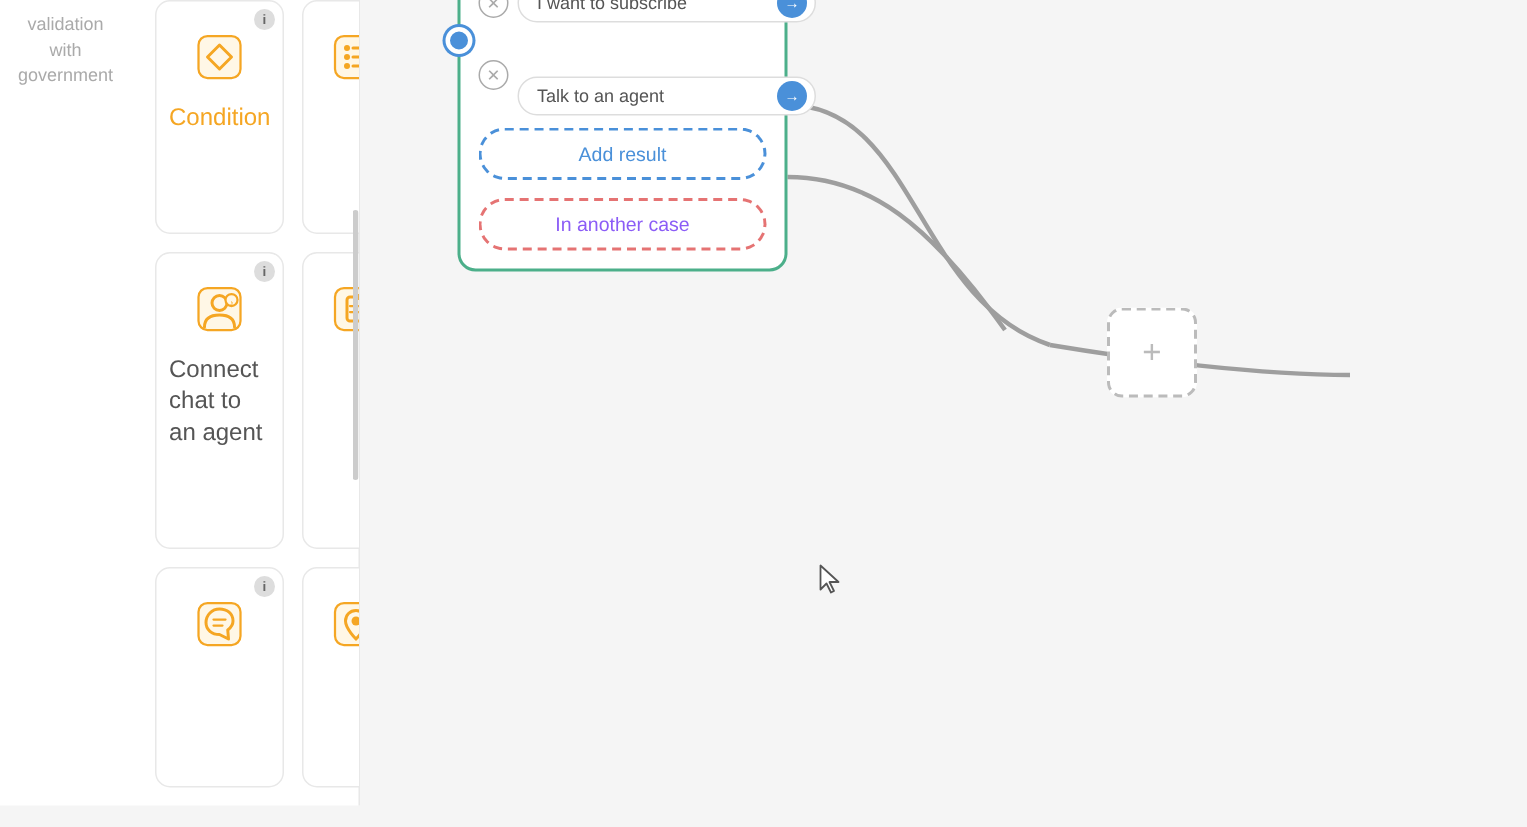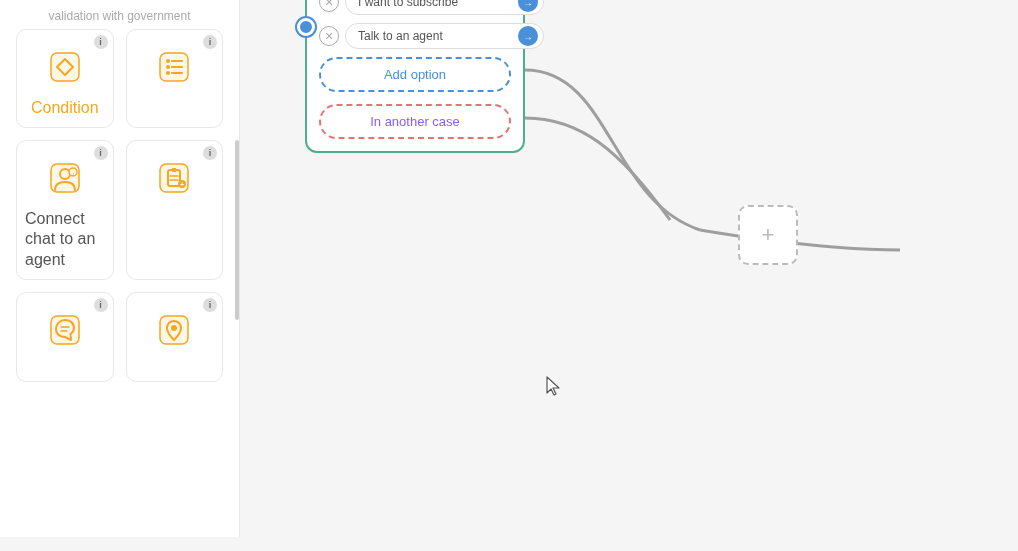--- a/index.html
+++ b/index.html
@@ -14,21 +14,20 @@
 
     
     .sidebar {
       width: 240px;
       min-width: 240px;
       background: #fff;
       border-right: 1px solid #e8e8e8;
       height: 537px;
       overflow: hidden;
       display: flex;
-      flex-direction: column;
       position: relative;
     }
 
     .sidebar-top-text {
       color: #aaa;
       font-size: 12px;
       padding: 8px 12px 4px;
       line-height: 1.4;
       text-align: center;
     }
@@ -392,28 +391,28 @@
         <input class="option-input" type="text" value="I want to subscribe" style="">
         <div class="option-arrow">→</div>
       </div>
     </div>
 
     
     <div class="option-row">
       <div class="option-close">
         <span>✕</span>
       </div>
-      <div style="position:relative;flex:1;">
+      <div style="position:relative;flex:1;margin-top:28px;">
         <input class="option-input" type="text" value="Talk to an agent" style="">
         <div class="option-arrow">→</div>
       </div>
     </div>
 
     
-    <button class="add-option-btn">Add option</button>
+    <button class="add-option-btn">Add result</button>
 
     
     <button class="in-another-case-btn">In another case</button>
 
   </div>
 
   <div class="plus-node">+</div>
 
   <div class="cursor">
     <svg width="18" height="22" viewBox="0 0 18 22">

